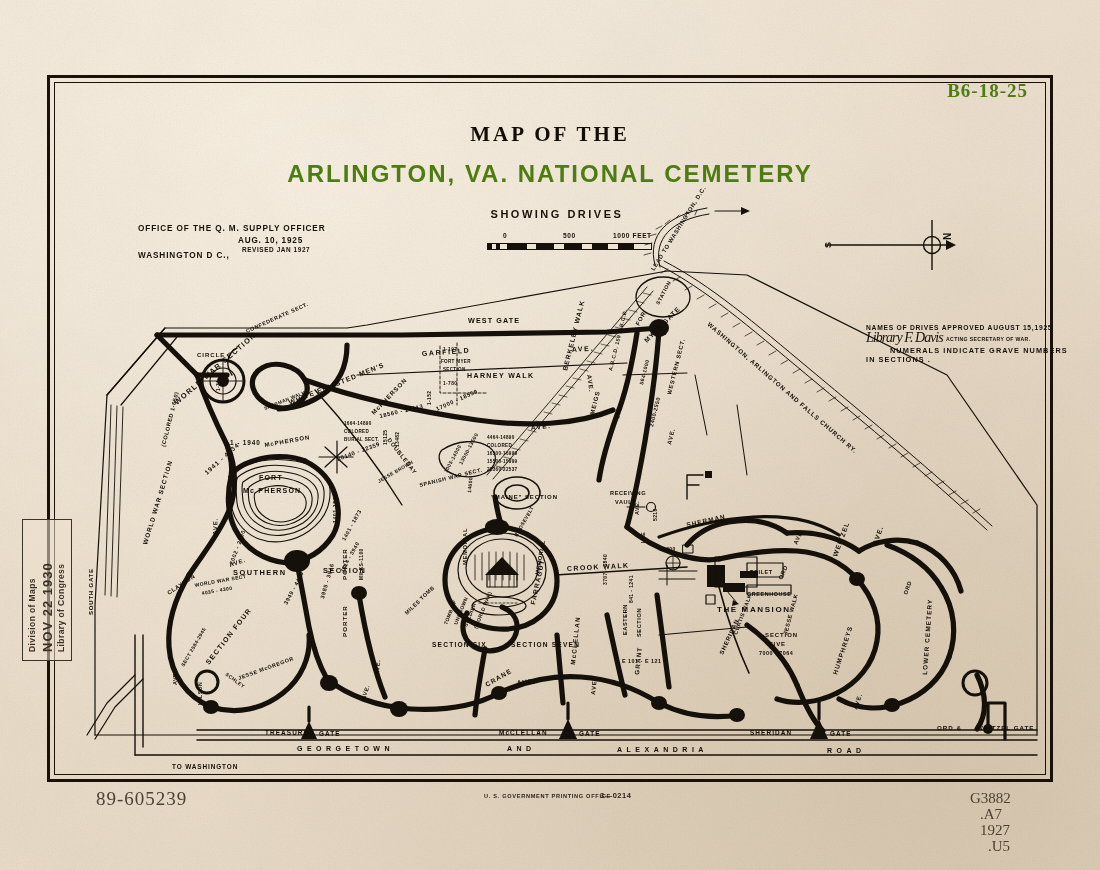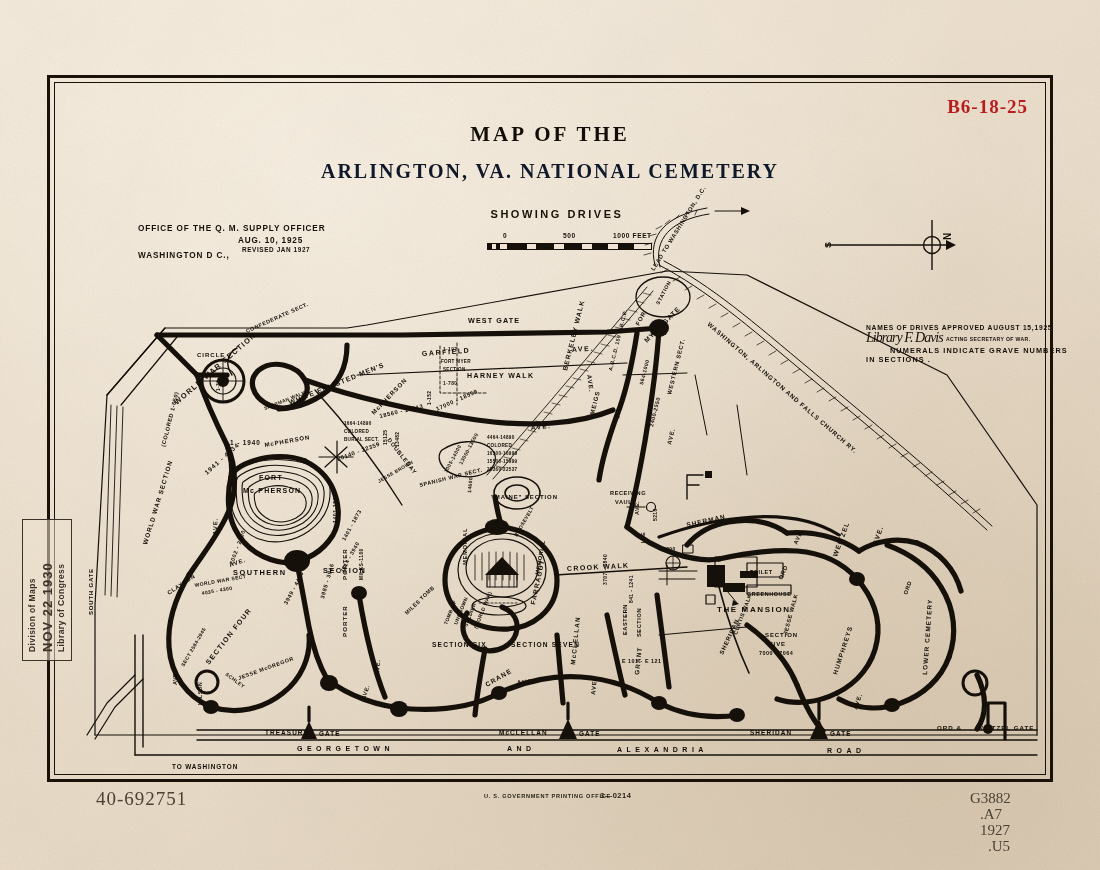--- a/index.html
+++ b/index.html
@@ -36,34 +36,34 @@
 
   
   #title-main{
     left:0;right:0;top:122px;text-align:center;
     font-family:"Liberation Serif",serif;font-weight:bold;
     font-size:21px;letter-spacing:3px;
     position:absolute;color:#120d06;
   }
   #title-sub{
     left:0;right:0;top:160px;text-align:center;
-    font-family:Liberation Serif, serif;font-weight:bold;
-    font-size:20px;letter-spacing:2px;
-    position:absolute;color:#0f172a;
+    font-family:Liberation Sans, sans-serif;font-weight:bold;
+    font-size:24px;letter-spacing:2px;
+    position:absolute;color:#4d7c0f;
   }
   #title-showing{
     left:6px;right:0;top:208px;text-align:center;
     font-size:11px;letter-spacing:2.5px;font-weight:bold;
     position:absolute;color:#181208;margin-left:8px;
   }
 
   #catalog-no{
-    position:absolute;right:72px;top:96px;
+    position:absolute;right:72px;top:80px;
     font-family:"Liberation Serif",serif;font-weight:bold;
-    font-size:19px;letter-spacing:1px;color:#b91c1c;
+    font-size:19px;letter-spacing:1px;color:#4d7c0f;
   }
 
   
   #office{position:absolute;left:138px;top:224px;color:#16110a;}
   #office .l1{font-size:8.2px;font-weight:bold;letter-spacing:.9px;}
   #office .l2{font-size:8.2px;font-weight:bold;letter-spacing:.9px;margin-top:18px;}
   #office .dt{position:absolute;left:100px;top:12px;font-size:8.2px;font-weight:bold;letter-spacing:.8px;}
   #office .rev{position:absolute;left:104px;top:22px;font-size:6.4px;font-weight:bold;letter-spacing:.6px;}
 
   
@@ -192,21 +192,21 @@
   <text class="mlab" x="11" y="30" font-size="9" transform="rotate(-90 11 30)">S</text>
   <text class="mlab" x="131" y="22" font-size="10" transform="rotate(-90 131 22)">N</text>
 </svg>
 
 <div id="lc-stamp">
   <div class="s sa">Division of Maps</div>
   <div class="s sb">NOV 22 1930</div>
   <div class="s sc">Library of Congress</div>
 </div>
 
-<div id="acc-no">40-692751</div>
+<div id="acc-no">89-605239</div>
 <div id="gpo">U. S. GOVERNMENT PRINTING OFFICE</div>
 <div id="gpo-no">3—0214</div>
 <div id="callno">
   <div>G3882</div>
   <div>.A7</div>
   <div>1927</div>
   <div>.U5</div>
 </div>
 
 <svg id="mapsvg" width="1006" height="707" viewBox="0 0 1006 707">

